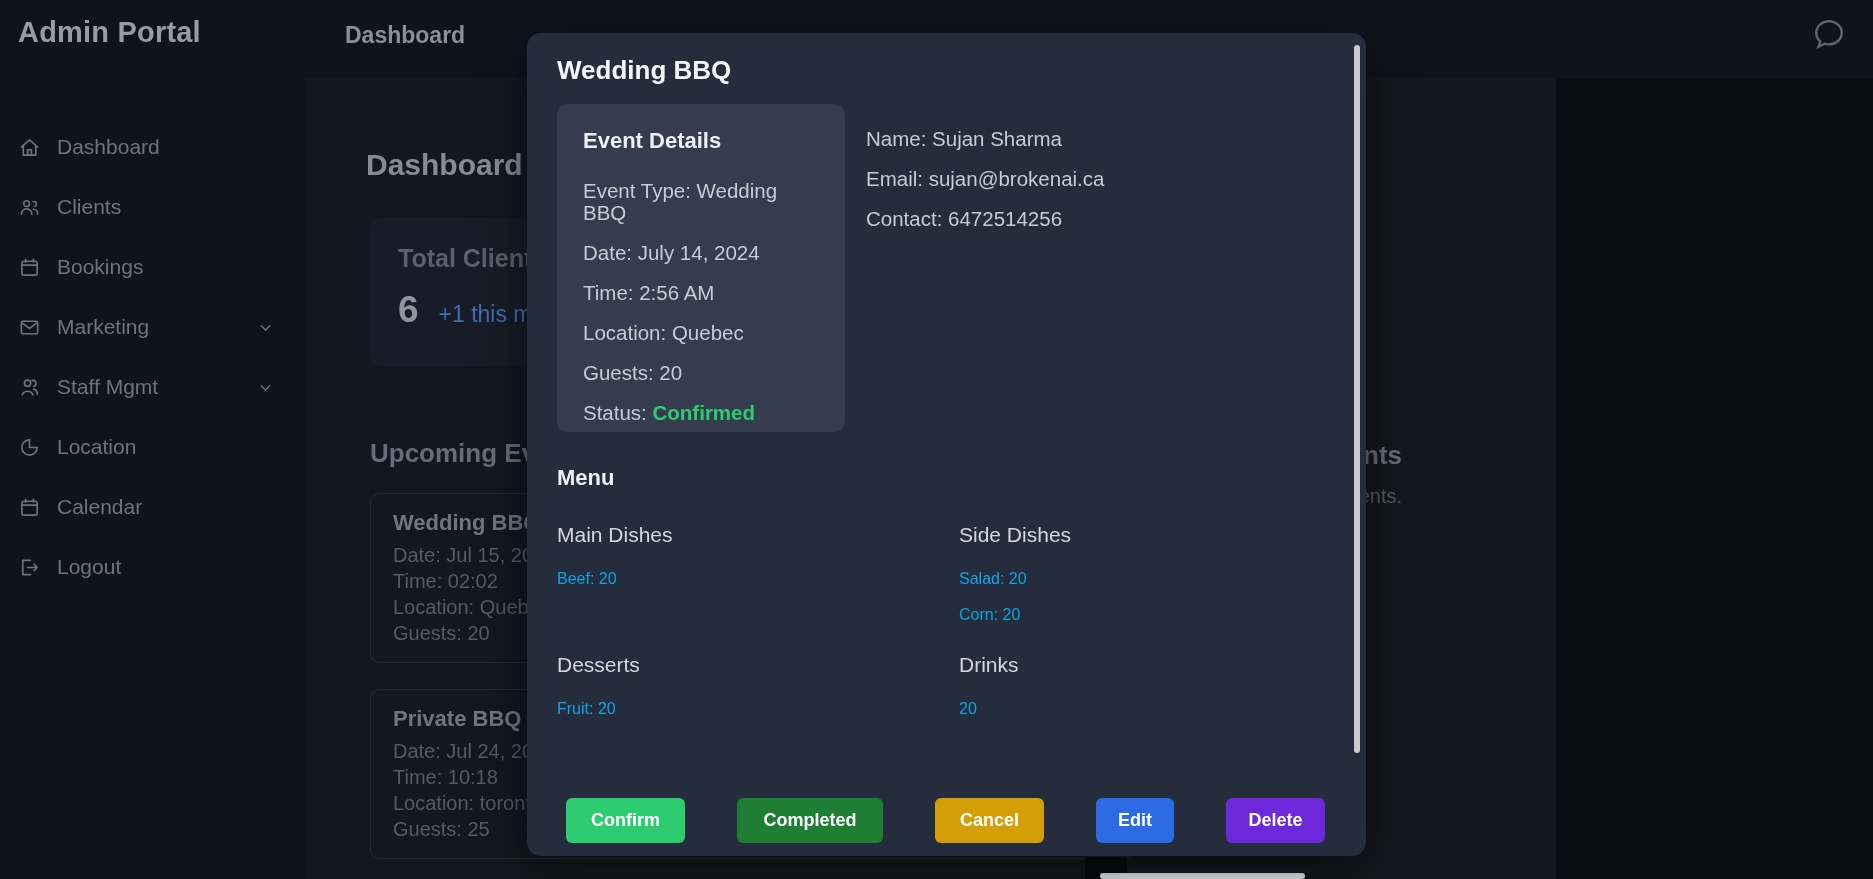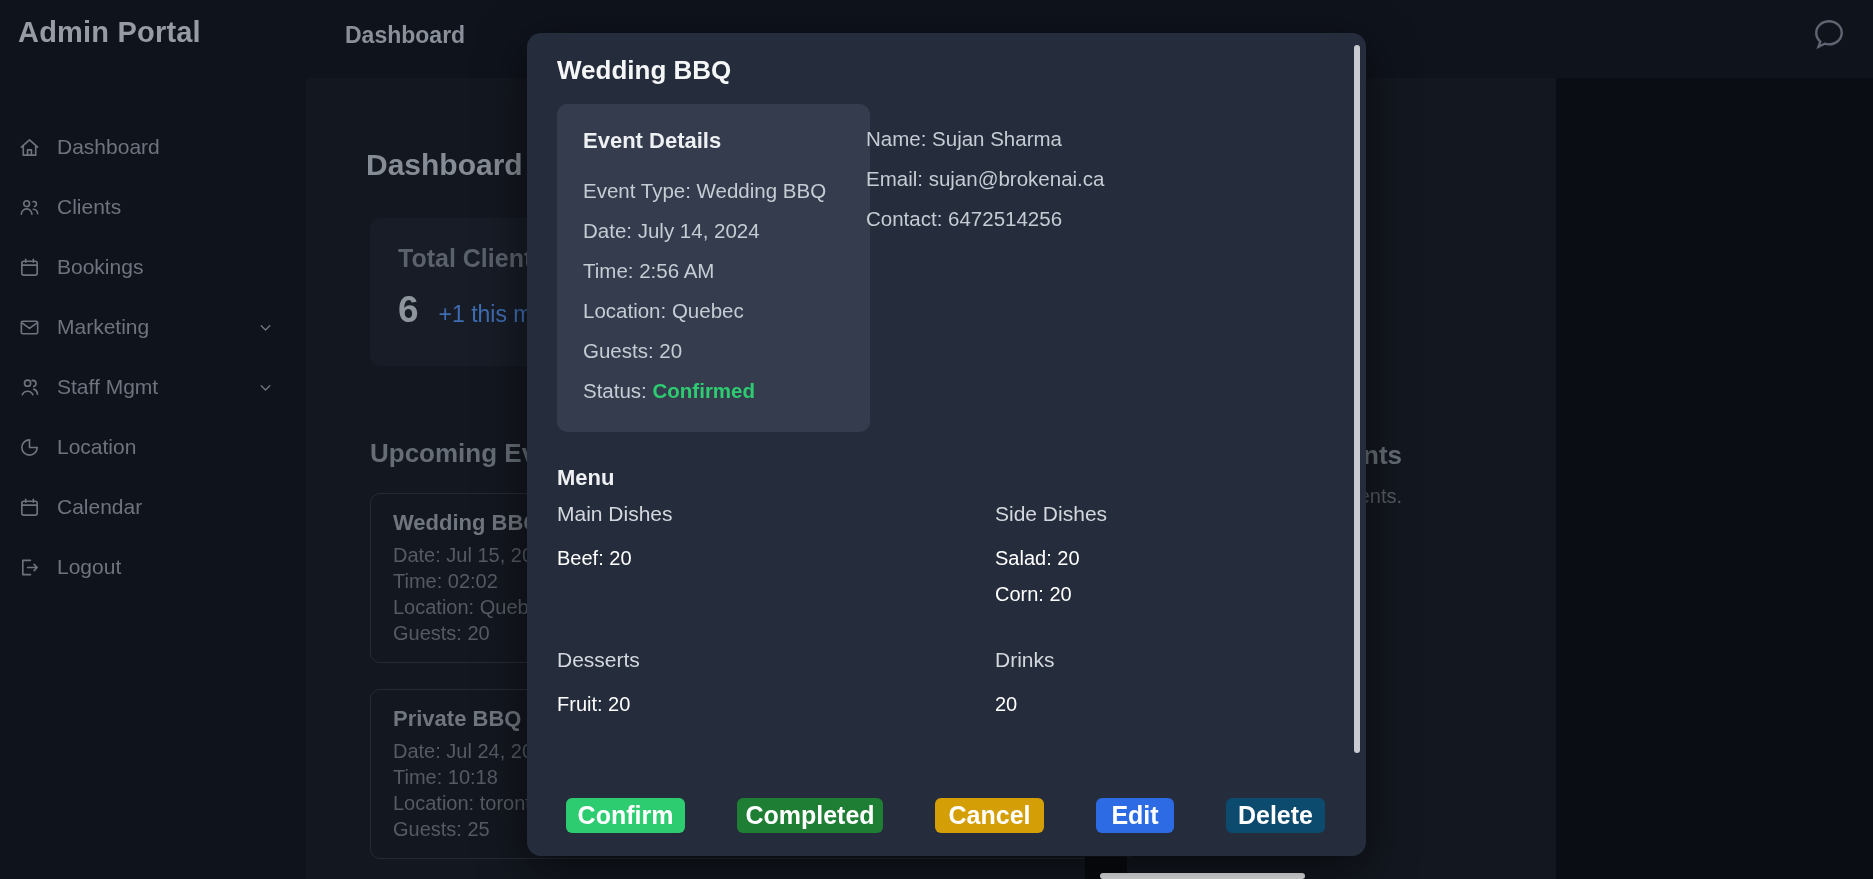--- a/index.html
+++ b/index.html
@@ -42,33 +42,33 @@
   .past-empty { font-size:20px; color:#555b64; }
 
   .notch { position:absolute; left:1085px; top:857px; width:42px; height:22px; background:#080b10; z-index:4; }
   .hscroll-thumb { position:absolute; left:1100px; top:873px; width:205px; height:6px; background:#e9eaec; border-radius:3px; z-index:6; }
 
   
   .modal { position:absolute; left:527px; top:33px; width:839px; height:823px; background:#252c3b; border-radius:14px;
            box-shadow:0 12px 48px rgba(0,0,0,.55); z-index:20; }
   .modal-title { position:absolute; left:30px; top:22px; font-size:26px; font-weight:bold; color:#f5f6f7; }
 
-  .details-card { position:absolute; left:30px; top:71px; width:313px; height:328px; background:#343c4d; border-radius:10px; padding:24px 26px; }
+  .details-card { position:absolute; left:30px; top:71px; width:288px; height:328px; background:#343c4d; border-radius:10px; padding:24px 26px; }
   .panel-h { font-size:22px; font-weight:bold; color:#eef0f3; margin-bottom:26px; }
   .detail-line { font-size:20.5px; line-height:22px; color:#c6ccd4; margin-bottom:18px; }
 
   .client-info { position:absolute; left:339px; top:71px; width:440px; padding-top:24px; }
 
   .menu { position:absolute; left:30px; top:432px; width:790px; }
-  .menu-grid { display:grid; grid-template-columns:402px 402px; row-gap:20px; margin-top:11px;gap:36px; }
+  .menu-grid { display:grid; grid-template-columns:402px 402px; row-gap:20px; margin-top:32px; }
   .menu-sec-title { font-size:21px; color:#d4d8de; margin-bottom:14px; }
-  .menu-item { font-size:20px; line-height:36px; color:#ffffff; }
+  .menu-item { font-size:16px; line-height:36px; color:#0ea5e9; }
 
   .btn-row { position:absolute; left:39px; top:765px; display:flex; gap:52px; }
-  .mbtn { height:35px; border:none; border-radius:6px; color:#fff; font-family:inherit; font-size:25px; font-weight:bold; cursor:pointer; }
+  .mbtn { height:45px; border:none; border-radius:6px; color:#fff; font-family:inherit; font-size:18px; font-weight:bold; cursor:pointer; }
   .mbtn.b0{width:119px} .mbtn.b1{width:146px} .mbtn.b2{width:109px} .mbtn.b3{width:78px} .mbtn.b4{width:99px}
 
   .vscroll-thumb { position:absolute; left:827px; top:12px; width:6px; height:708px; background:#c8cbd0; border-radius:3px; cursor:pointer; }
   .status-val { font-weight:bold; }
 </style>
 </head>
 <body>
 
 <div id="screen">
 
@@ -236,19 +236,19 @@
           <div class="menu-item">20</div>
         </div>
       </div>
     </div>
 
     <div class="btn-row">
       <button class="mbtn b0" style="background: rgb(46, 204, 113);">Confirm</button>
       <button class="mbtn b1" style="background: rgb(30, 126, 52);">Completed</button>
       <button class="mbtn b2" style="background: rgb(211, 158, 6);">Cancel</button>
       <button class="mbtn b3" style="background: rgb(45, 107, 228);">Edit</button>
-      <button class="mbtn b4" style="background: #0c4a6e;">Delete</button>
+      <button class="mbtn b4" style="background: #6d28d9;">Delete</button>
     </div>
 
     <div class="vscroll-thumb"></div>
   </div>
 
 </div>
 
 </body></html>

